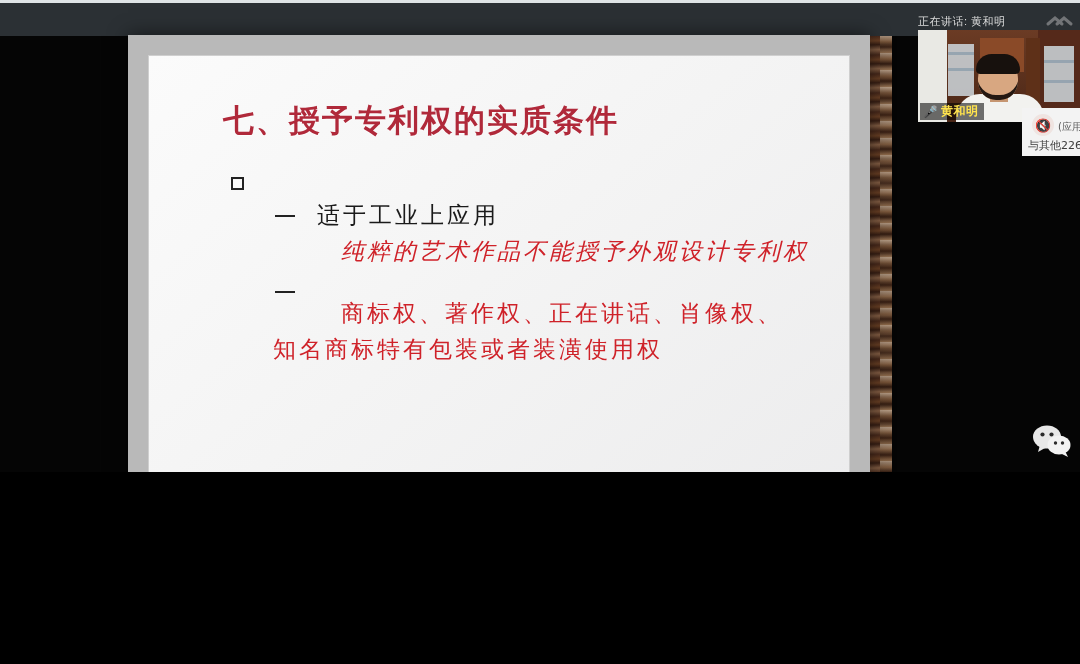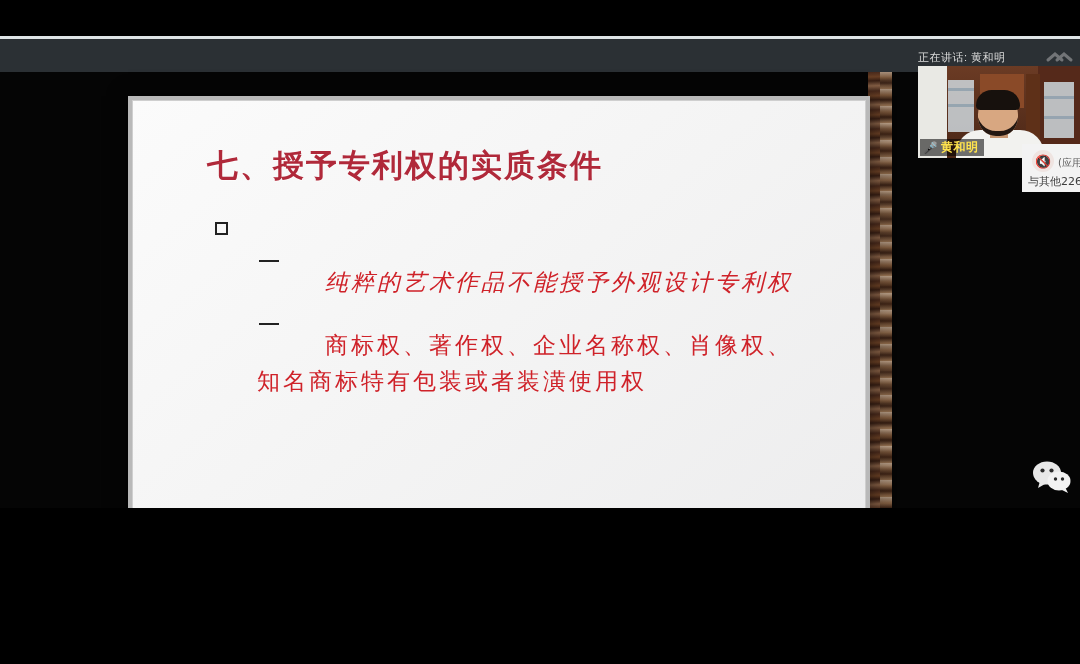--- a/index.html
+++ b/index.html
@@ -1,19 +1,19 @@
 <!DOCTYPE html>
 <html><head>
 <meta charset="utf-8">
 <style>
   * { margin:0; padding:0; box-sizing:border-box; }
   html,body { width:1080px; height:664px; overflow:hidden; background:#000; }
   body { font-family:"Liberation Sans","DejaVu Sans",sans-serif; }
 
-  #app { position:relative; width:1080px; height:472px; background:#000; overflow:hidden;margin-top:36px; }
+  #app { position:relative; width:1080px; height:472px; background:#000; overflow:hidden; }
 
   
   .topstrip { position:absolute; left:0; top:0; width:1080px; height:3px; background:#dfe4e6; }
   .topbar   { position:absolute; left:0; top:3px; width:1080px; height:33px; background:#2b3034; }
   .topbar-title { position:absolute; left:918px; top:11px; font-size:11px; color:#dcdcdc;
                   letter-spacing:.5px; white-space:nowrap; }
   .collapse-icon { position:absolute; right:6px; top:10px; width:30px; height:16px; opacity:.45; }
   .collapse-icon svg { display:block; }
 
   
@@ -28,22 +28,22 @@
     opacity:.95;
   }
   .texture2 {
     position:absolute; left:880px; top:36px; width:12px; height:590px;
     background:repeating-linear-gradient(180deg,#c4b09a 0px,#7a5a3e 6px,#2e1a10 11px,#9c7a58 17px);
     opacity:.75;
   }
 
   
   .slide-outer {
-    position:absolute; left:128px; top:60px; width:742px; height:573px;
-    background:#b9b9b9; padding:4px;
+    position:absolute; left:128px; top:35px; width:742px; height:573px;
+    background:#b9b9b9; padding:20px;
     box-shadow:0 0 18px rgba(0,0,0,.55);
   }
   .slide-inner {
     position:relative; width:100%; height:100%;
     background:linear-gradient(140deg,#fbfbfb 0%,#f4f4f4 45%,#ebebec 100%);
     border:1px solid #cfcfcf; overflow:hidden;
   }
   .slide-pad { position:absolute; left:0; top:0; right:0; bottom:0; padding:22px 20px 0 22px; }
 
   .slide-title {
@@ -160,31 +160,32 @@
         <div class="slide-title">七、授予专利权的实质条件</div>
 
         <div class="body-block">
 
           <div class="lvl1">
             <span class="sq"></span>
           </div>
 
           <div class="lvl2">
             <span class="dash"></span>
+            <span class="txt">适于工业上应用</span>
           </div>
 
           <div class="red-line red-indent1">纯粹的艺术作品不能授予外观设计专利权</div>
 
           <div class="lvl2">
             <span class="dash"></span>
           </div>
 
 
 
-          <div class="red-line red-indent2">商标权、著作权、企业名称权、肖像权、</div>
+          <div class="red-line red-indent2">商标权、著作权、正在讲话、肖像权、</div>
           <div class="red-line red-indent3">知名商标特有包装或者装潢使用权</div>
 
         </div>
       </div>
 
       <div class="band-shadow"></div>
       <div class="red-band"></div>
     </div>
   </div>
 

